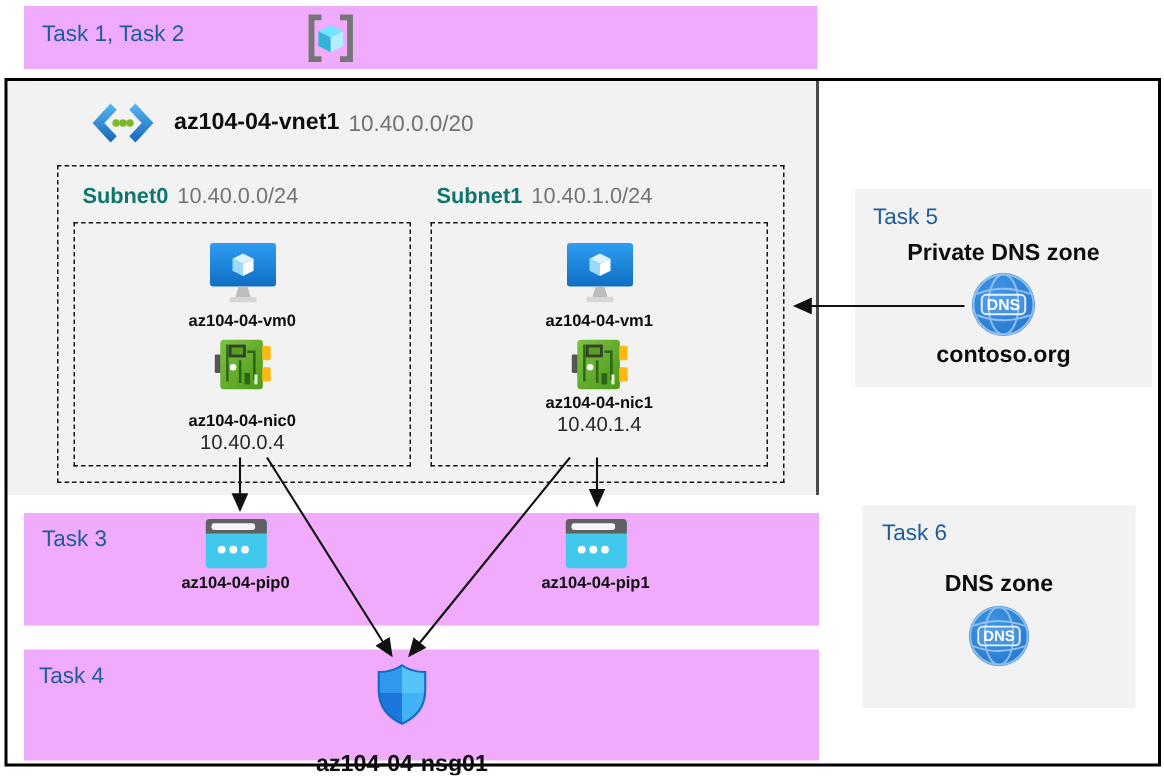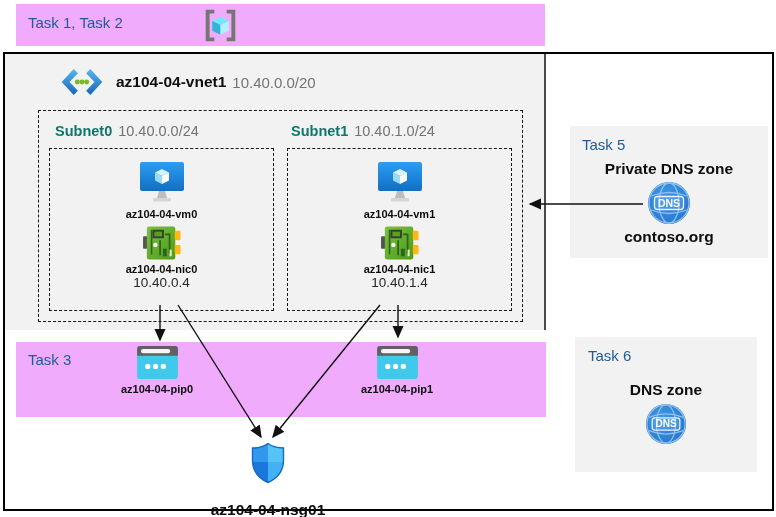--- a/index.html
+++ b/index.html
@@ -108,21 +108,21 @@
         <path d="M9 5 V31" stroke="#2c641c" stroke-width="1.7" fill="none"></path>
         <rect x="10" y="5" width="12" height="9" fill="#37402f"></rect>
         <rect x="12" y="7" width="8" height="5" fill="#57a11f"></rect>
         <circle cx="13" cy="21" r="2.3" fill="#fff"></circle>
         <path d="M18 16 V32" stroke="#2c641c" stroke-width="1.8" fill="none"></path>
         <path d="M23 10 H28 V30" stroke="#2c641c" stroke-width="1.8" fill="none"></path>
         <rect x="21" y="25" width="4" height="8" fill="#2c641c"></rect>
         <rect x="28" y="26" width="2.2" height="7" fill="#dff0cf"></rect>
       </svg>
     </span>
-    <span class="res-name" style="margin-top:2px;">az104-04-nic0</span>
+    <span class="res-name" style="margin-top:14px;">az104-04-nic0</span>
     <span class="ip">10.40.0.4</span>
   </div>
 
   <div class="abs subnet-label" style="left:291px; top:123px;">
     <span class="sname">Subnet1</span><span class="cidr">10.40.1.0/24</span>
   </div>
   <div class="abs dashed vstack" style="left:287px; top:148px; width:225px; height:163px; padding-top:11px;">
     <span>
       <svg width="46" height="44" viewBox="0 0 46 44">
         <rect x="1" y="2" width="44" height="29" rx="2" fill="url(#vmb)"></rect>
@@ -202,20 +202,23 @@
         <path d="M0 10 V3 Q0 0 3 0 H39 Q42 0 42 3 V10 Z" fill="#606060"></path>
         <rect x="4" y="3" width="30" height="4.5" rx="2" fill="#f5f5f5"></rect>
         <circle cx="11" cy="21" r="2.7" fill="#fff"></circle>
           <circle cx="19" cy="21" r="2.7" fill="#fff"></circle>
           <circle cx="27" cy="21" r="2.7" fill="#fff"></circle>
       </svg>
     </span>
     <span class="res-name">az104-04-pip1</span>
   </div>
 
+  <div class="abs band" style="left:16px; top:433px; width:530px; height:74px;">
+    <div class="abs task-label" style="left:10px; top:9px;">Task 4</div>
+  </div>
   <div class="abs vstack" style="left:196px; top:442px; width:144px; gap:17px;">
     <span>
       <svg width="36" height="42" viewBox="0 0 36 42">
         <defs>
           <clipPath id="shieldclip">
             <path d="M18 1.5 C14 4.5, 8 6, 2.5 6 L2.5 18 C2.5 28, 8 36, 18 40.5 C28 36, 33.5 28, 33.5 18 L33.5 6 C28 6, 22 4.5, 18 1.5 Z"></path>
           </clipPath>
         </defs>
         <g clip-path="url(#shieldclip)">
           <rect x="0" y="0" width="18" height="20" fill="#2f99ee"></rect>

